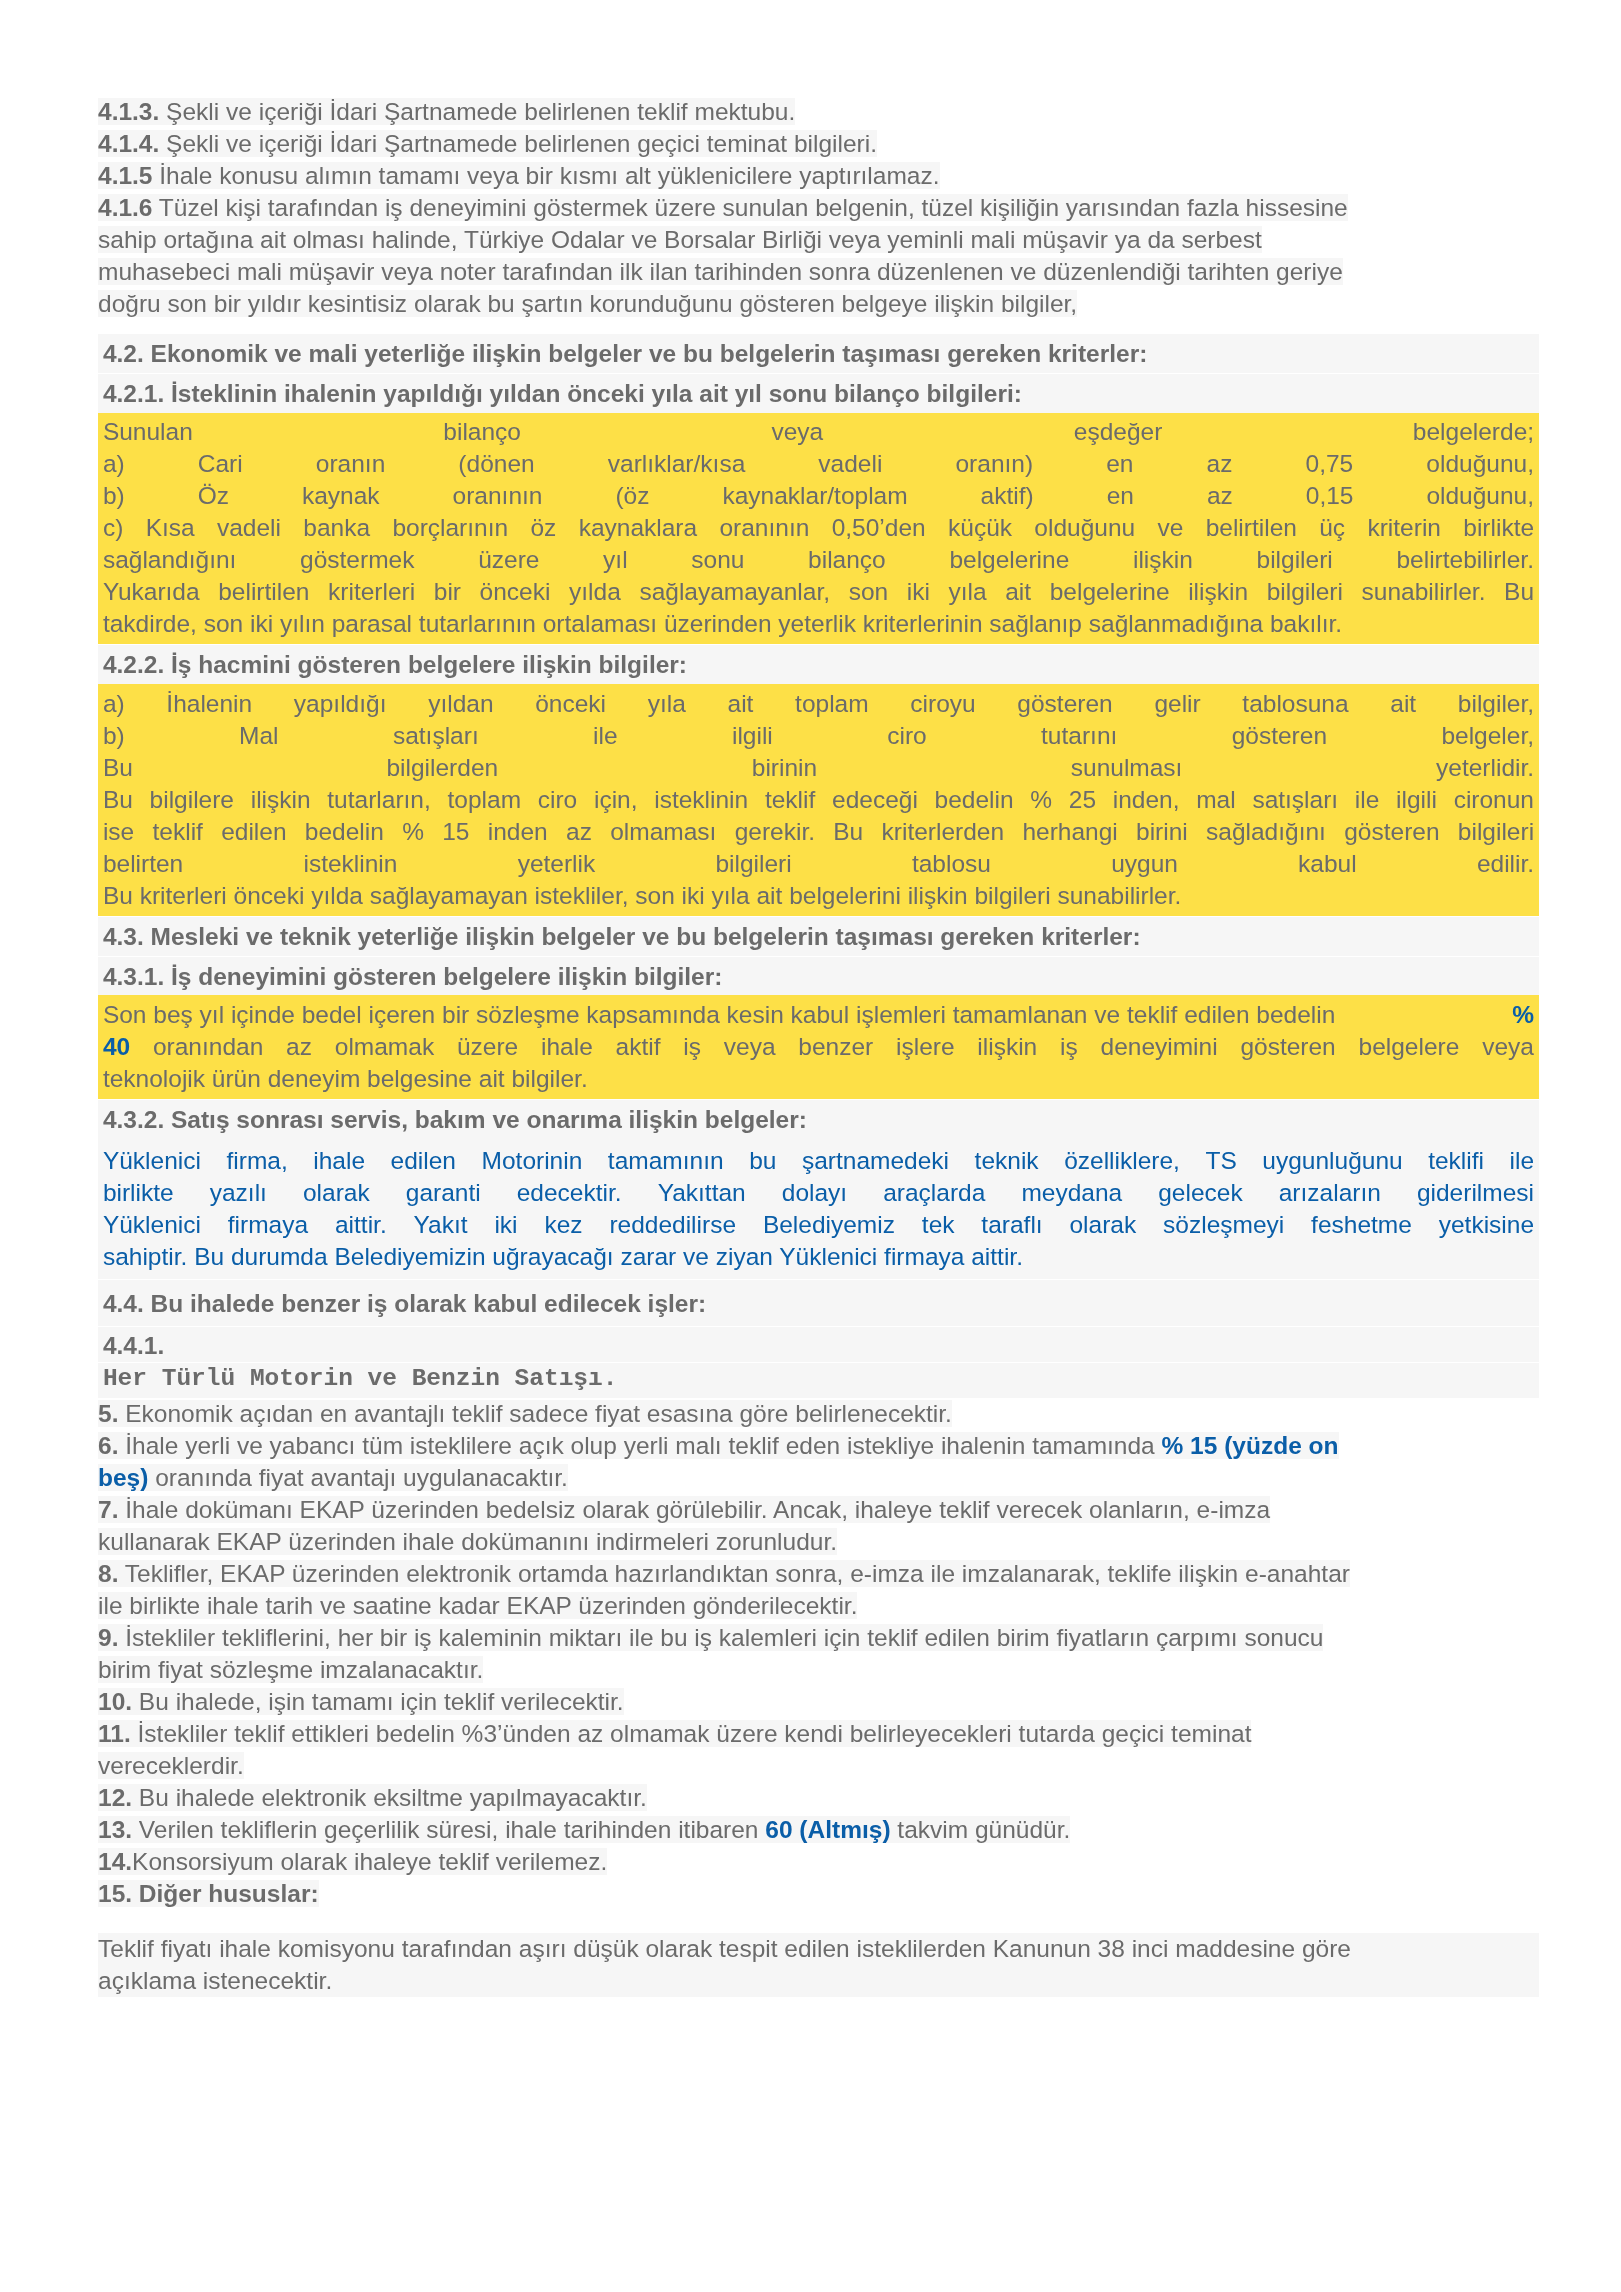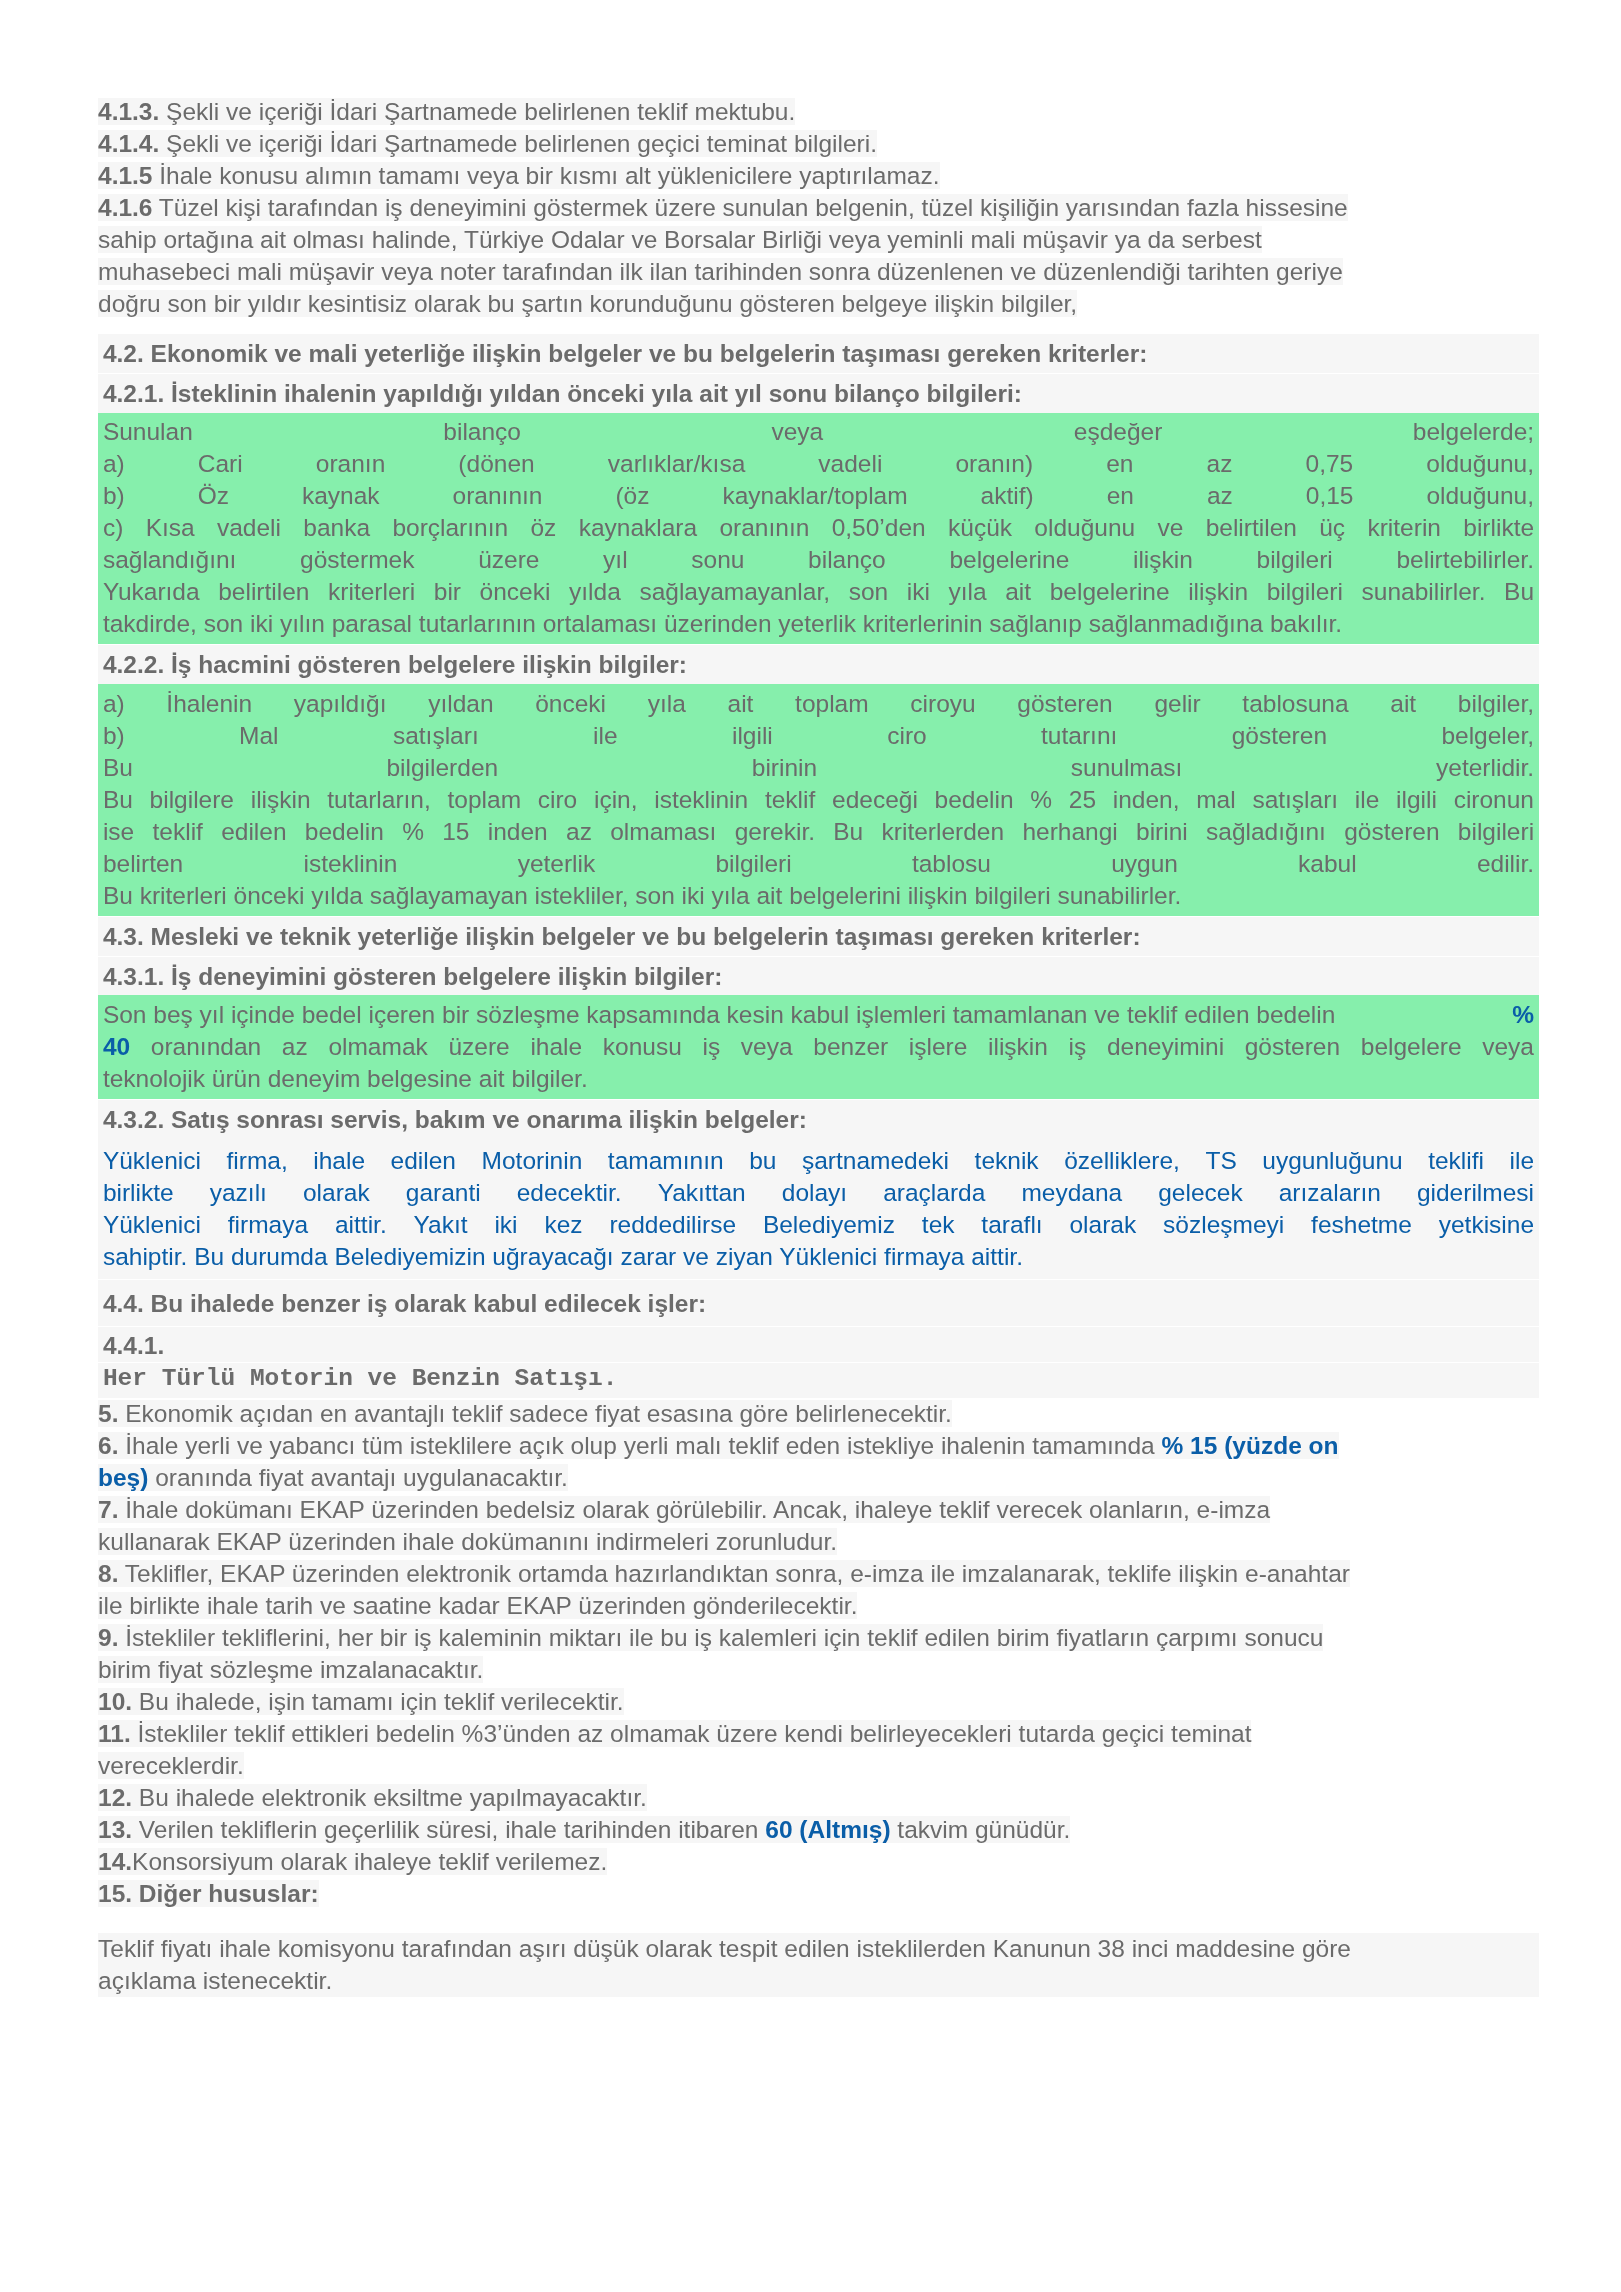--- a/index.html
+++ b/index.html
@@ -16,21 +16,21 @@
   b, .b { font-weight: bold; }
   .blue { color: #0a5ea8; }
   .blueb { color: #0a5ea8; font-weight: bold; }
   .block {
     background: #f6f6f6; margin-left: 0; width: 1441px; box-sizing: border-box;
   }
   .heading {
     font-weight: bold; color: #6b6b6b; padding: 3.9px 4.9px 2.9px 4.9px;
     background: #f6f6f6; border-top: 1px solid #ffffff;
   }
-  .para { padding: 3.9px 4.9px 3.9px 4.9px; background: #86efac; text-align: justify; }
+  .para { padding: 3.9px 4.9px 3.9px 4.9px; background: #fde047; text-align: justify; }
   .justify-line { display: flex; justify-content: space-between; white-space: nowrap; }
   .justify-line span { display: inline-block; }
   .bluepara { padding: 5.9px 4.9px 5.9px 4.9px; background: #f6f6f6; text-align: justify; color: #0a5ea8; font-weight: normal; }
 </style>
 </head>
 <body>
 
 <div class="page">
 
   <div class="line"><span class="hlwrap"><b>4.1.3.</b><span> Şekli ve içeriği İdari Şartnamede belirlenen teklif mektubu.</span></span></div>
@@ -229,21 +229,21 @@
           <span>Son beş yıl içinde bedel içeren bir sözleşme kapsamında kesin kabul işlemleri tamamlanan ve teklif edilen bedelin</span>
           <span class="blueb">%</span>
         </div>
       <div class="justify-line" id="p431b">
           <span class="blueb">40</span>
           <span>oranından</span>
           <span>az</span>
           <span>olmamak</span>
           <span>üzere</span>
           <span>ihale</span>
-          <span>konusu</span>
+          <span>aktif</span>
           <span>iş</span>
           <span>veya</span>
           <span>benzer</span>
           <span>işlere</span>
           <span>ilişkin</span>
           <span>iş</span>
           <span>deneyimini</span>
           <span>gösteren</span>
           <span>belgelere</span>
           <span>veya</span>

